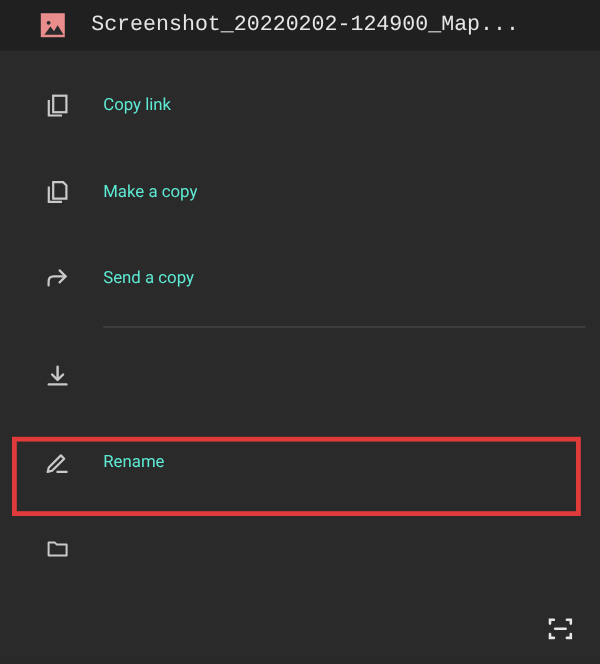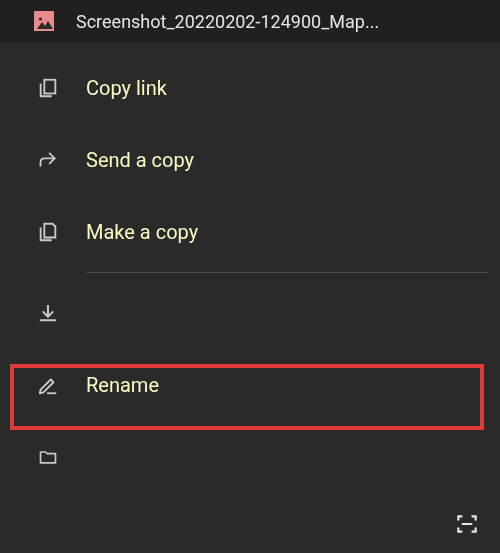--- a/index.html
+++ b/index.html
@@ -15,20 +15,21 @@
       color: #e6e6e6;
       overflow: hidden;
       position: relative;
     }
     .header {
       display: flex;
       align-items: center;
       height: 42px;
       padding-left: 34px;
       background: #202020;
+      font-family: Liberation Mono, monospace;
     }
     .file-icon {
       width: 20px;
       height: 20px;
       background: #e88c8c;
       display: flex;
       align-items: flex-end;
       justify-content: center;
       margin-right: 22px;
       flex-shrink: 0;
@@ -52,22 +53,22 @@
       width: 28px;
       height: 28px;
       display: flex;
       align-items: center;
       justify-content: center;
       margin-right: 24px;
       flex-shrink: 0;
       color: #c9c9c9;
     }
     .menu-label {
-      font-size: 20px;
-      color: #fef9c3;
+      font-size: 14px;
+      color: #5eead4;
     }
     .divider {
       height: 1px;
       background: #4a4a4a;
       margin-left: 86px;
       margin-right: 12px;
       margin-top: 4px;
       margin-bottom: 4px;
     }
     .highlight {
@@ -113,36 +114,36 @@
       <svg width="22" height="22" viewBox="0 0 24 24" fill="none" stroke="currentColor" stroke-width="2">
         <rect x="8" y="3" width="12" height="15"></rect>
         <path d="M4 7 V21 H16"></path>
       </svg>
     </span>
     <span class="menu-label">Copy link</span>
   </div>
 
   <div class="menu-item">
     <span class="menu-icon">
+      <svg width="22" height="22" viewBox="0 0 24 24" fill="none" stroke="currentColor" stroke-width="2">
+        <path d="M8 3 H17 L20 6 V18 H8 Z"></path>
+        <path d="M4 7 V21 H16"></path>
+      </svg>
+    </span>
+    <span class="menu-label">Make a copy</span>
+  </div>
+
+  <div class="menu-item">
+    <span class="menu-icon">
       <svg width="22" height="20" viewBox="0 0 24 24" fill="none" stroke="currentColor" stroke-width="2.2" stroke-linecap="round" stroke-linejoin="round">
         <path d="M14 4 L20 10 L14 16"></path>
         <path d="M20 10 H8 C5 10 3 12 3 15 V19"></path>
       </svg>
     </span>
     <span class="menu-label">Send a copy</span>
-  </div>
-
-  <div class="menu-item">
-    <span class="menu-icon">
-      <svg width="22" height="22" viewBox="0 0 24 24" fill="none" stroke="currentColor" stroke-width="2">
-        <path d="M8 3 H17 L20 6 V18 H8 Z"></path>
-        <path d="M4 7 V21 H16"></path>
-      </svg>
-    </span>
-    <span class="menu-label">Make a copy</span>
   </div>
 
   <div class="divider"></div>
 
 
   <div class="menu-item">
     <span class="menu-icon">
       <svg width="22" height="22" viewBox="0 0 24 24" fill="none" stroke="currentColor" stroke-width="2.2" stroke-linecap="round" stroke-linejoin="round">
         <path d="M12 4 V15"></path>
         <path d="M7 11 L12 16 L17 11"></path>

